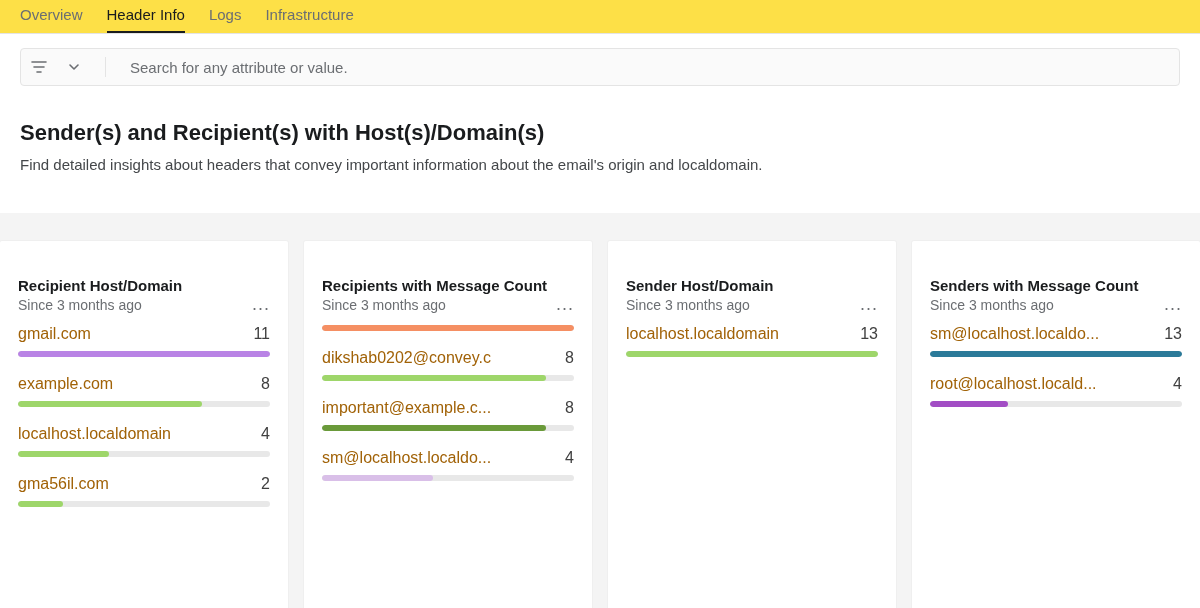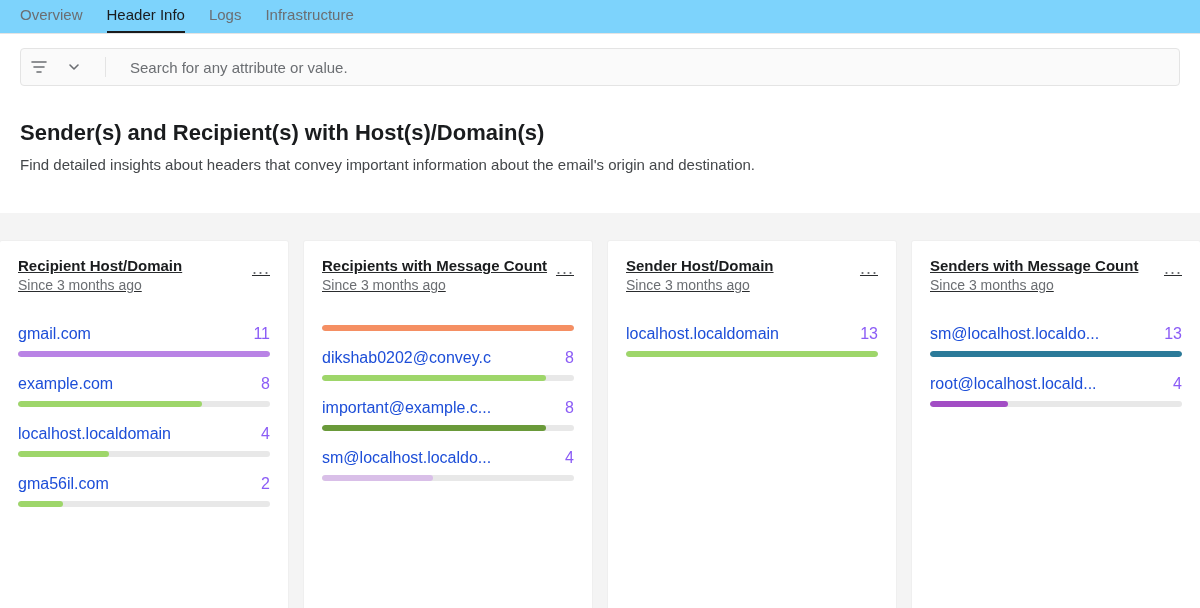--- a/index.html
+++ b/index.html
@@ -8,21 +8,21 @@
     font-size: 14px;
     color: #2a2c2e;
     background: #ffffff;
     width: 1200px;
   }
   .tabs {
     display: flex;
     gap: 24px;
     padding: 0 20px;
     border-bottom: 1px solid #e4e4e4;
-    background: #7dd3fc;
+    background: #fde047;
   }
   .tab {
     padding: 6px 0 8px 0;
     font-size: 15px;
     color: #6b6e72;
     cursor: pointer;
     border-bottom: 2px solid transparent;
   }
   .tab.active {
     color: #1a1c1e;
@@ -87,23 +87,22 @@
     flex: 1 1 0;
     min-width: 0;
     padding: 16px 18px 18px 18px;
     box-shadow: 0 0 0 1px rgba(0,0,0,0.02);
     height: 380px;
     overflow: hidden;
   }
   .panel-header {
     display: flex;
     justify-content: space-between;
-    align-items: flex-start;
+    align-items: flex-end;
     min-height: 56px;
-    text-decoration: underline;
   }
   .panel-titles { min-width: 0; padding-right: 6px; }
   .panel-title {
     font-size: 15px;
     font-weight: 600;
     color: #1a1c1e;
     line-height: 1.25;
   }
   .panel-subtitle {
     font-size: 14px;
@@ -123,28 +122,28 @@
   .row {
     display: flex;
     justify-content: space-between;
     align-items: baseline;
     font-size: 16px;
     margin-top: 18px;
     gap: 12px;
   }
   .row:first-child { margin-top: 8px; }
   .row .label {
-    color: #1d4ed8;
+    color: #a16207;
     overflow: hidden;
     text-overflow: ellipsis;
     white-space: nowrap;
     min-width: 0;
   }
   .row .value {
-    color: #8b5cf6;
+    color: #404040;
     font-variant-numeric: tabular-nums;
   }
   .bar-track {
     height: 6px;
     background: #e8e8e8;
     border-radius: 3px;
     margin-top: 8px;
     overflow: hidden;
   }
   .bar-fill {
@@ -173,21 +172,21 @@
     <svg viewBox="0 0 14 14" width="14" height="14">
         <path d="M3 5l4 4 4-4" fill="none" stroke="currentColor" stroke-width="1.6" stroke-linecap="round" stroke-linejoin="round"></path>
       </svg>
   </span>
   <span class="vdiv"></span>
   <input type="text" placeholder="Search for any attribute or value." style="">
 </div>
 
 <div class="section">
   <div class="section-title">Sender(s) and Recipient(s) with Host(s)/Domain(s)</div>
-  <div class="section-desc">Find detailed insights about headers that convey important information about the email's origin and destination.</div>
+  <div class="section-desc">Find detailed insights about headers that convey important information about the email's origin and localdomain.</div>
 </div>
 
 <div class="panels" id="panels">
     <div class="panel">
       <div class="panel-header">
         <div class="panel-titles">
           <div class="panel-title">Recipient Host/Domain</div>
           <div class="panel-subtitle">Since 3 months ago</div>
         </div>
         <div class="panel-menu">...</div>

